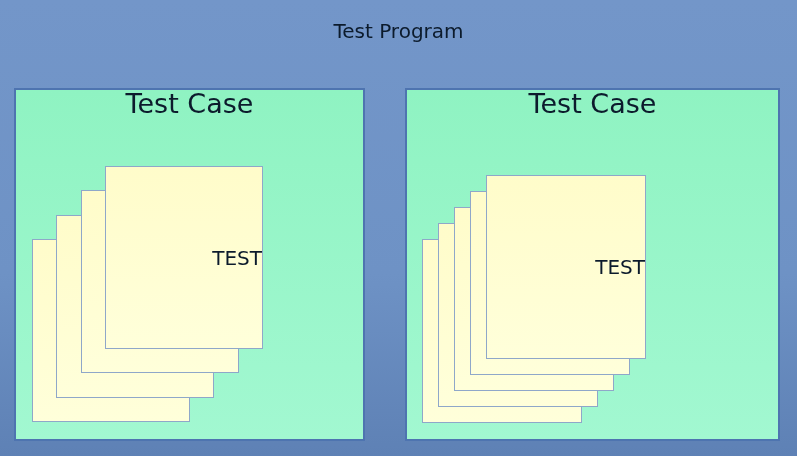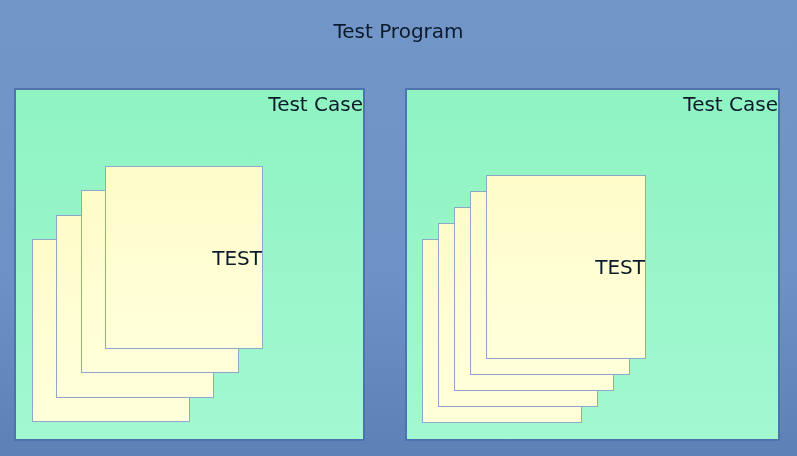--- a/index.html
+++ b/index.html
@@ -37,22 +37,22 @@
     border: 2px solid #4e74b0;
     background: linear-gradient(180deg, #8ff3c2 0%, #a2f8d1 100%);
   }
   .case-box.left  { left: 14px;  width: 351px; }
   .case-box.right { left: 405px; width: 375px; }
   .case-label {
     position: absolute;
     top: 2px;
     left: 0;
     width: 100%;
-    text-align: right;
-    font-size: 20px;
+    text-align: center;
+    font-size: 27px;
     line-height: 24px;
     color: #0c1b2c;
   }
   .card {
     position: absolute;
     box-sizing: border-box;
     border: 1.5px solid #8fa7c9;
     background: linear-gradient(180deg, #fffcca 0%, #ffffda 100%);
   }
   .case-box.left  .card { width: 158px; height: 183px; }

